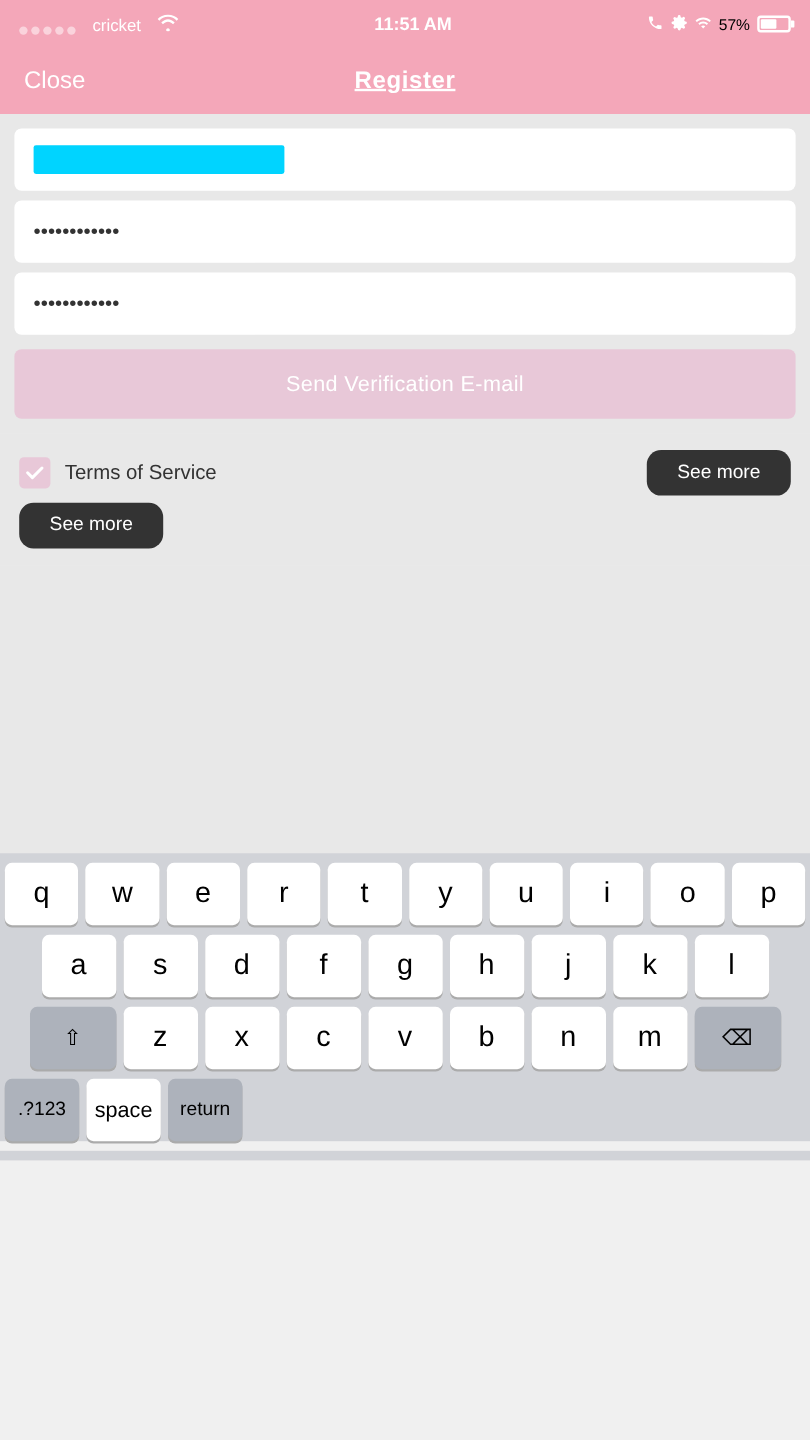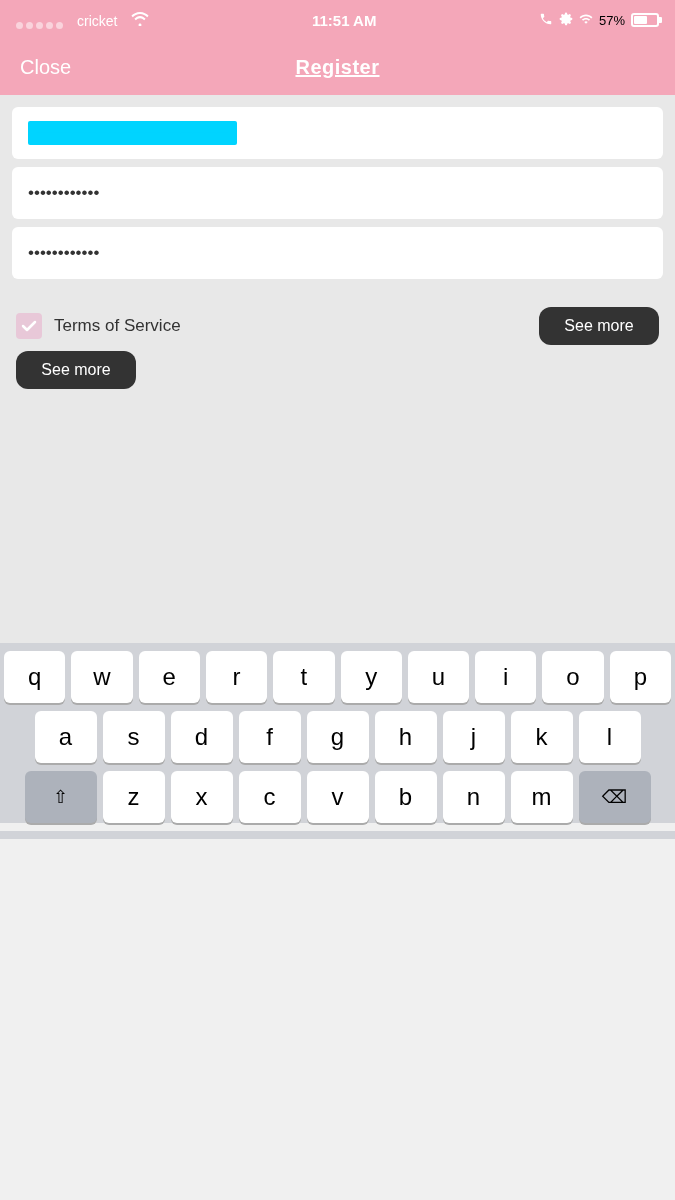--- a/index.html
+++ b/index.html
@@ -336,20 +336,21 @@
     <span class="email-highlight">────────────────</span>
   </div>
 
   
   <input class="input-field" type="password" value="••••••••••••" style="">
 
   
   <input class="input-field" type="password" value="••••••••••••" style="margin-top: 8px;">
 
   
+  <button class="verify-btn">Send Verification E-mail</button>
 </div>
 
 <div class="checkboxes-area">
 
   <div class="checkbox-row">
     <div class="checkbox-left">
       <div class="checkbox-box">
         <svg viewBox="0 0 16 16" fill="white">
           <path d="M2 8l4 4 8-8" stroke="white" stroke-width="2.5" fill="none" stroke-linecap="round" stroke-linejoin="round"></path>
         </svg>
@@ -398,15 +399,20 @@
     <button class="key">z</button>
     <button class="key">x</button>
     <button class="key">c</button>
     <button class="key">v</button>
     <button class="key">b</button>
     <button class="key">n</button>
     <button class="key">m</button>
     <button class="key key-special key-delete">⌫</button>
   </div>
 
+  <div class="key-bottom-row">
+    <button class="key key-special key-123">.?123</button>
+    <button class="key key-space">space</button>
+    <button class="key key-special key-return">return</button>
+  </div>
 </div>
 
 <div class="home-indicator"></div>
 
 </body></html>

